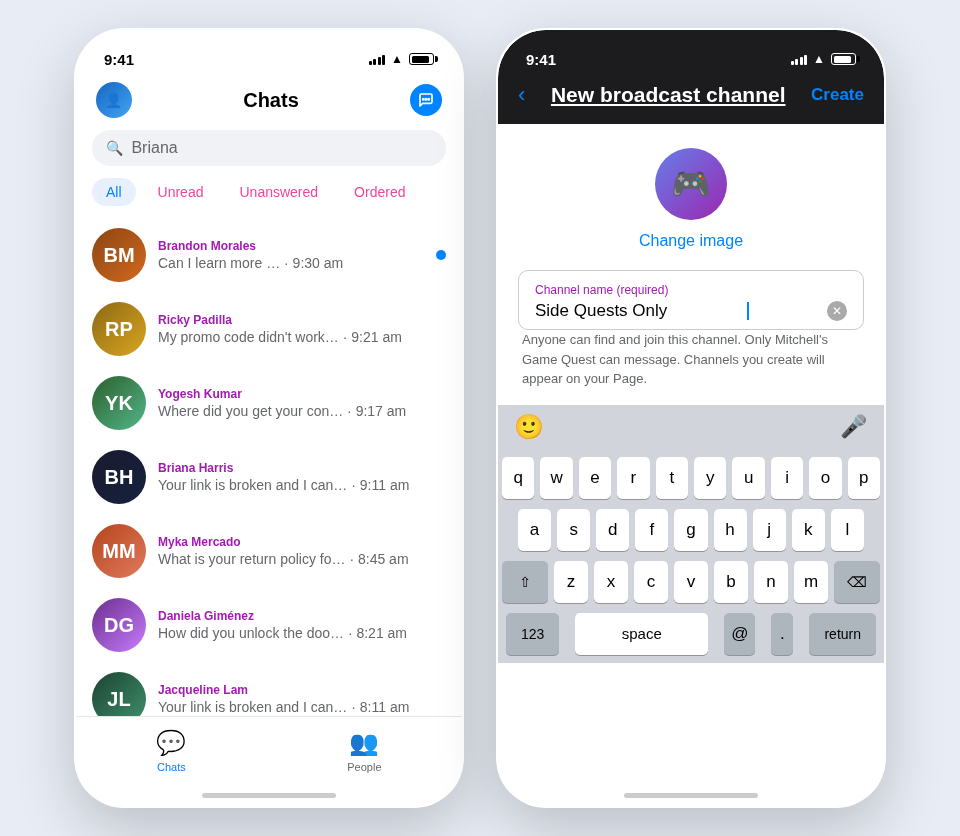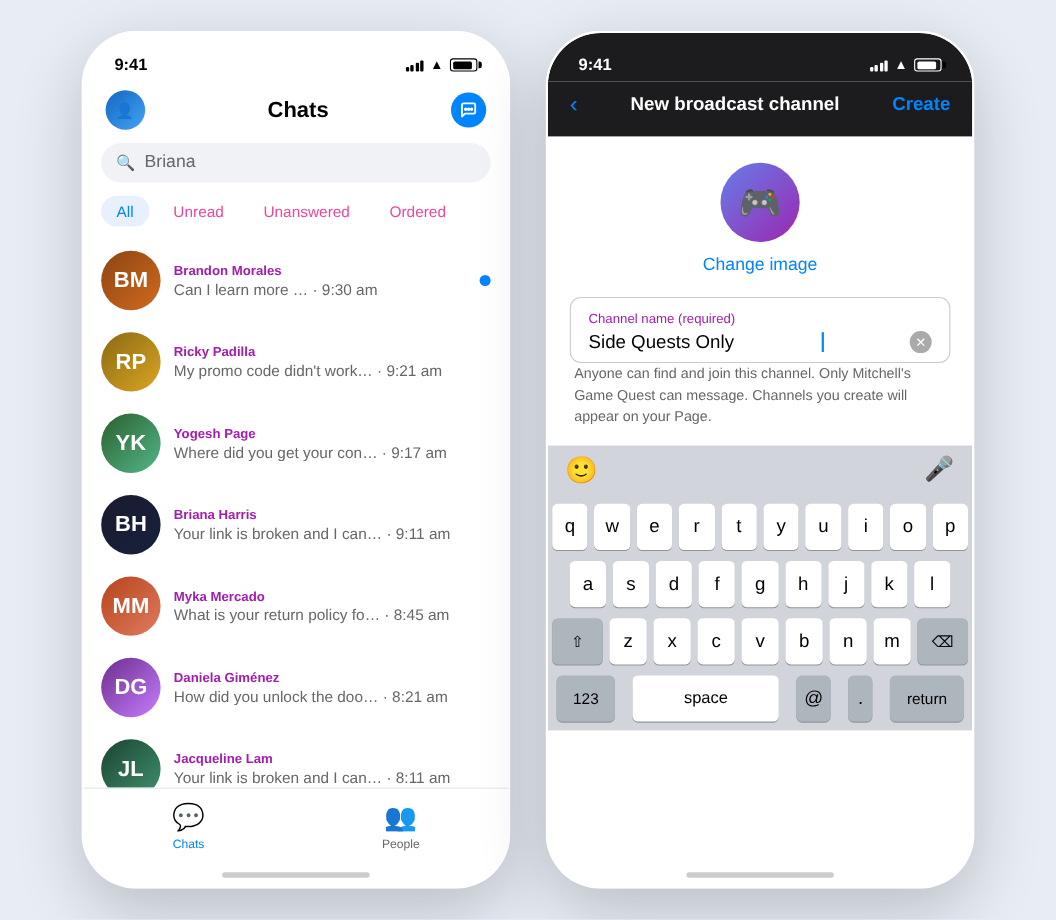--- a/index.html
+++ b/index.html
@@ -281,23 +281,24 @@
       justify-content: space-between;
       padding: 8px 20px 16px;
       background: #fff;
     }
     .back-btn {
       color: #0084ff;
       font-size: 22px;
       cursor: pointer;
     }
     .broadcast-title {
-      font-size: 17px;
+      font-size: 21px;
       font-weight: 600;
       color: #000;
+      text-decoration: underline;
     }
     .create-btn {
       color: #0084ff;
       font-size: 17px;
       font-weight: 600;
       cursor: pointer;
     }
     .channel-setup {
       display: flex;
       flex-direction: column;
@@ -531,21 +532,21 @@
       <div class="chat-avatar av-2">RP</div>
       <div class="chat-info">
         <div class="chat-name">Ricky Padilla</div>
         <div class="chat-preview">My promo code didn't work… · 9:21 am</div>
       </div>
 
     </div>
             <div class="chat-item">
       <div class="chat-avatar av-3">YK</div>
       <div class="chat-info">
-        <div class="chat-name">Yogesh Page</div>
+        <div class="chat-name">Yogesh Kumar</div>
         <div class="chat-preview">Where did you get your con… · 9:17 am</div>
       </div>
 
     </div>
             <div class="chat-item">
       <div class="chat-avatar av-4">BH</div>
       <div class="chat-info">
         <div class="chat-name">Briana Harris</div>
         <div class="chat-preview">Your link is broken and I can… · 9:11 am</div>
       </div>

